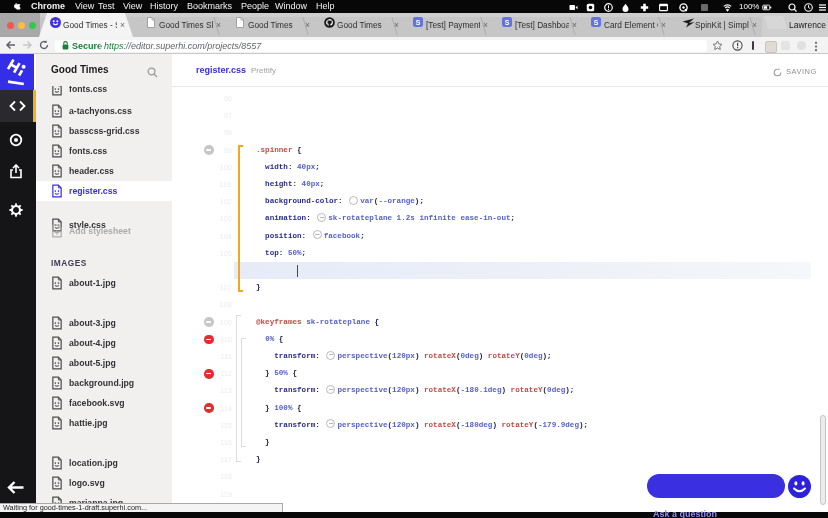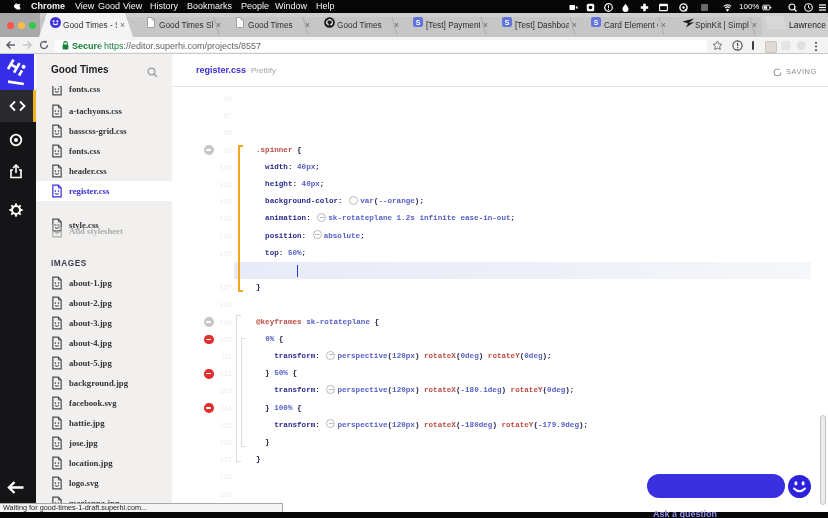--- a/index.html
+++ b/index.html
@@ -85,21 +85,21 @@
 </defs>
 </svg>
 
 <div id="menubar" class="abs">
   <svg class="abs" style="left:13px;top:2.5px" width="9" height="9" viewBox="0 0 9 9">
       <path d="M4.6 2.2c.8-.1 1.4.3 1.9.3.4 0 1.2-.4 2-.3.3 0 1.2.1 1.8 1-.1.1-1.1.7-1.1 1.9 0 1.5 1.3 2 1.3 2-.1.3-.2.7-.5 1.2-.3.5-.7 1-1.2 1-.5 0-.7-.3-1.3-.3-.6 0-.8.3-1.3.3-.5 0-.9-.5-1.2-1C2.2 6.9 1.8 5 2.5 3.7c.4-.7 1-1.1 1.6-1.1z" fill="#fff" transform="scale(.8) translate(-1,-1)"></path>
       <path d="M5.4 1.8c.3-.4.5-.9.4-1.4-.4 0-.9.3-1.2.7-.3.3-.5.9-.4 1.3.5 0 .9-.2 1.2-.6z" fill="#fff" transform="scale(.8) translate(-1,-1)"></path>
     </svg>
   <span class="mi" style="left:31px;font-weight:bold;">Chrome</span>
   <span class="mi" style="left:75px;">View</span>
-  <span class="mi" style="left:98px;">Good</span>
+  <span class="mi" style="left:98px;">Test</span>
   <span class="mi" style="left:123px;">View</span>
   <span class="mi" style="left:150px;">History</span>
   <span class="mi" style="left:187px;">Bookmarks</span>
   <span class="mi" style="left:241px;">People</span>
   <span class="mi" style="left:275px;">Window</span>
   <span class="mi" style="left:316px;">Help</span>
   <svg class="abs" style="left:569px;top:2.5px" width="9" height="9" viewBox="0 0 9 9">
       <rect x="0.5" y="2" width="5.5" height="5" rx="0.8" fill="#fff"></rect>
       <path d="M6.5 4.5 L8.5 2.8 V6.2 Z" fill="#fff"></path>
     </svg>
@@ -233,21 +233,21 @@
   <svg class="abs" style="left:39px;top:3px" width="10" height="10" viewBox="0 0 10 10">
       <path d="M8.5 5 A3.5 3.5 0 1 1 7.2 2.3" fill="none" stroke="#5f6368" stroke-width="1.4"></path>
       <path d="M7.4 0.2 L7.6 3 L4.9 2.6 Z" fill="#5f6368"></path>
     </svg>
   <svg class="abs" style="left:62px;top:4px" width="7" height="9" viewBox="0 0 7 9">
       <rect x="0.6" y="3.6" width="5.8" height="4.8" rx="0.8" fill="#168039"></rect>
       <path d="M1.7 3.6 V2.4 a1.8 1.8 0 0 1 3.6 0 V3.6" fill="none" stroke="#168039" stroke-width="1.1"></path>
     </svg>
   <span class="abs" style="left:72px;top:2.5px;font-size:9px;font-weight:bold;color:#168039;line-height:13px;">Secure</span>
   <span class="abs" style="left:99px;top:2.5px;font-size:9px;color:#ddd;line-height:13px;">|</span>
-  <span class="abs" style="left:104px;top:2.5px;font-size:9px;line-height:13px;"><span style="color:#168039">https</span><span style="color:#5f6368">://editor.superhi.com/projects/8557</span></span>
+  <span class="abs" style="left:104px;top:2.5px;font-size:9px;line-height:13px;font-style:italic;"><span style="color:#168039">https</span><span style="color:#5f6368">://editor.superhi.com/projects/8557</span></span>
   <svg class="abs" style="left:712px;top:3px" width="11" height="11" viewBox="0 0 11 11">
       <path d="M5.5 1 L6.9 3.9 L10 4.3 L7.7 6.4 L8.3 9.5 L5.5 8 L2.7 9.5 L3.3 6.4 L1 4.3 L4.1 3.9 Z" fill="none" stroke="#757575" stroke-width="1"></path>
     </svg>
   <svg class="abs" style="left:732px;top:3px" width="11" height="11" viewBox="0 0 11 11">
       <circle cx="5.5" cy="5.5" r="4.6" fill="none" stroke="#4a4a4a" stroke-width="1.1"></circle>
       <rect x="5" y="2.8" width="1.2" height="3.4" fill="#4a4a4a"></rect>
       <rect x="5" y="7" width="1.2" height="1.3" fill="#4a4a4a"></rect>
     </svg>
   <div class="abs" style="left:751.5px;top:4px;width:2.6px;height:9px;background:#3c3c3c;border-radius:1px;"></div>
   <div class="abs" style="left:765px;top:4px;width:9.5px;height:9.5px;background:#dfdbd4;border:1px solid #c9c4ba;border-radius:2px;"></div>
@@ -308,21 +308,21 @@
     <path d="M17.5 7.5 H3 M8.5 2 L3 7.5 L8.5 13" fill="none" stroke="#fff" stroke-width="2.4"></path>
   </svg>
 </div>
 
 <div id="filepanel" class="abs">
   <div class="hdr">Good Times</div>
   <svg class="abs" style="left:111px;top:13px" width="11" height="11" viewBox="0 0 11 11">
     <circle cx="4.5" cy="4.5" r="3.4" fill="none" stroke="#9b9b9b" stroke-width="1.3"></circle>
     <line x1="7" y1="7" x2="10" y2="10" stroke="#9b9b9b" stroke-width="1.3"></line>
   </svg>
-  <div style="position:absolute;left:0;top:32px;width:140px;height:417px;overflow:hidden;font-family:Liberation Serif, serif;">
+  <div style="position:absolute;left:0;top:32px;width:140px;height:417px;overflow:hidden;">
   <div class="frow" style="top:-7px;">
         <svg class="fic" width="12" height="14" style="color:#4a4a4f">
           <use href="#doc"></use>
         </svg>
         <span class="fnm">fonts.css</span>
       </div>
   <div class="frow" style="top:15px;">
         <svg class="fic" width="12" height="14" style="color:#4a4a4f">
           <use href="#doc"></use>
         </svg>
@@ -363,26 +363,20 @@
           <use href="#docplus"></use>
         </svg>
         <span class="fnm">Add stylesheet</span>
       </div>
   <div class="frow" style="top:187px;">
         <svg class="fic" width="12" height="14" style="color:#4a4a4f">
           <use href="#doc"></use>
         </svg>
         <span class="fnm">about-1.jpg</span>
       </div>
-  <div class="frow" style="top:207px;">
-        <svg class="fic" width="12" height="14" style="color:#4a4a4f">
-          <use href="#doc"></use>
-        </svg>
-        <span class="fnm">about-2.jpg</span>
-      </div>
   <div class="frow" style="top:227px;">
         <svg class="fic" width="12" height="14" style="color:#4a4a4f">
           <use href="#doc"></use>
         </svg>
         <span class="fnm">about-3.jpg</span>
       </div>
   <div class="frow" style="top:247px;">
         <svg class="fic" width="12" height="14" style="color:#4a4a4f">
           <use href="#doc"></use>
         </svg>
@@ -404,26 +398,20 @@
         <svg class="fic" width="12" height="14" style="color:#4a4a4f">
           <use href="#doc"></use>
         </svg>
         <span class="fnm">facebook.svg</span>
       </div>
   <div class="frow" style="top:327px;">
         <svg class="fic" width="12" height="14" style="color:#4a4a4f">
           <use href="#doc"></use>
         </svg>
         <span class="fnm">hattie.jpg</span>
-      </div>
-  <div class="frow" style="top:347px;">
-        <svg class="fic" width="12" height="14" style="color:#4a4a4f">
-          <use href="#doc"></use>
-        </svg>
-        <span class="fnm">jose.jpg</span>
       </div>
   <div class="frow" style="top:367px;">
         <svg class="fic" width="12" height="14" style="color:#4a4a4f">
           <use href="#doc"></use>
         </svg>
         <span class="fnm">location.jpg</span>
       </div>
   <div class="frow" style="top:387px;">
         <svg class="fic" width="12" height="14" style="color:#4a4a4f">
           <use href="#doc"></use>
@@ -478,21 +466,21 @@
   <div class="ln" style="top:139.2px;">
       <span class="num">102</span>
       <span class="ct"><span class="p">  background-color</span><span class="d">:</span> <i class="ci"></i><span class="v">var</span><span class="d">(</span><span class="v">--orange</span><span class="d">);</span></span>
     </div>
   <div class="ln" style="top:156.4px;">
       <span class="num">103</span>
       <span class="ct"><span class="p">  animation</span><span class="d">:</span> <i class="ci cm"></i><span class="v">sk-rotateplane 1.2s infinite ease-in-out</span><span class="d">;</span></span>
     </div>
   <div class="ln" style="top:173.6px;">
       <span class="num">104</span>
-      <span class="ct"><span class="p">  position</span><span class="d">:</span> <i class="ci cm"></i><span class="v">absolute</span><span class="d">;</span></span>
+      <span class="ct"><span class="p">  position</span><span class="d">:</span> <i class="ci cm"></i><span class="v">facebook</span><span class="d">;</span></span>
     </div>
   <div class="ln" style="top:190.8px;">
       <span class="num">105</span>
       <span class="ct"><span class="p">  top</span><span class="d">:</span> <span class="v">50%</span><span class="d">;</span></span>
     </div>
   <div class="ln" style="top:225.2px;">
       <span class="num">107</span>
       <span class="ct"><span class="d">}</span></span>
     </div>
   <div class="ln" style="top:242.4px;">

